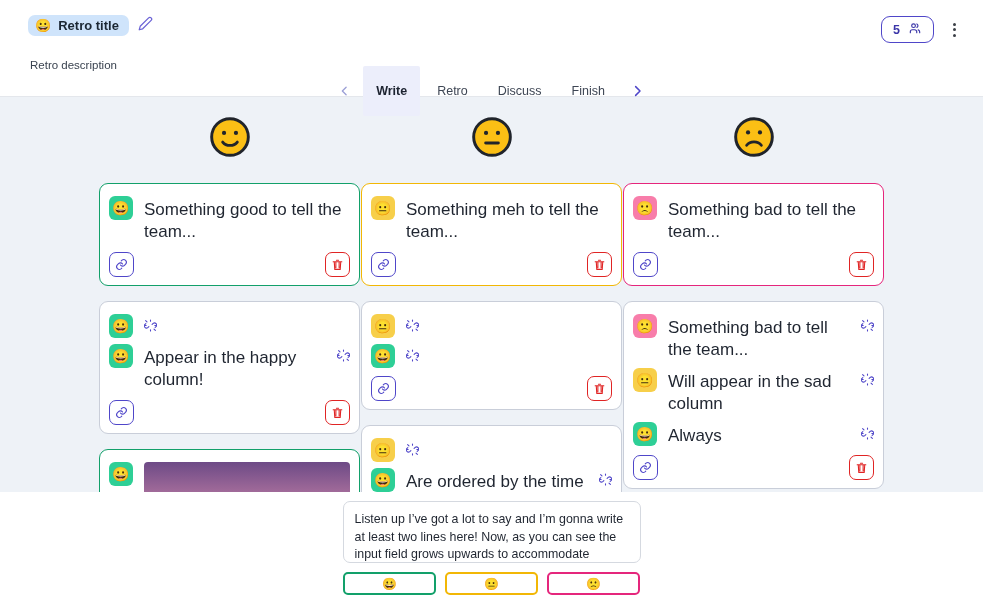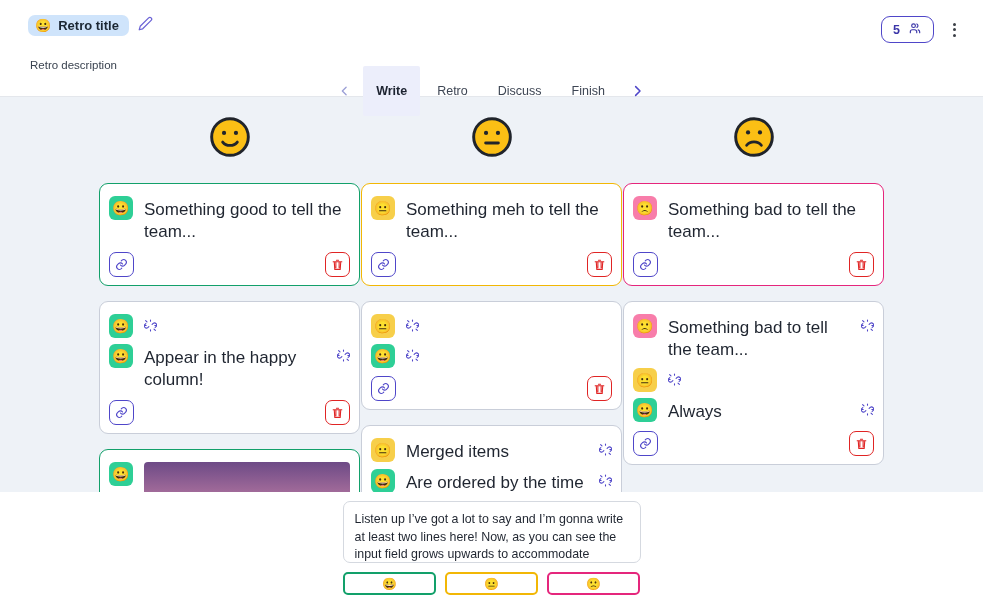--- a/index.html
+++ b/index.html
@@ -542,21 +542,20 @@
               <svg width="13" height="13" viewBox="0 0 24 24" fill="none" stroke="#e02424" stroke-width="2" stroke-linecap="round" stroke-linejoin="round">
                 <path d="M4 7h16M10 4h4M9 7v11M15 7v11M6 7l1 14h10l1-14"></path>
               </svg>
             </span>
           </div>
         </div>
 
         <div class="card">
           <div class="card-row">
             <span class="avatar neutral">😐</span>
-            <span class="card-text">Merged items</span>
             <span class="unlink-btn">
               <svg width="13" height="13" viewBox="0 0 24 24" fill="none" stroke="#4f46c9" stroke-width="2" stroke-linecap="round">
                 <path d="M9 14l-2 2a4 4 0 0 1-5.6-5.6l2-2"></path>
                 <path d="M15 10l2-2a4 4 0 0 1 5.6 5.6l-2 2"></path>
                 <path d="M3 3l2.5 2.5M21 21l-2.5-2.5M12 2v2M2 12h2M20 12h2M12 20v2"></path>
               </svg>
             </span>
           </div>
           <div class="card-row">
             <span class="avatar happy">😀</span>
@@ -614,20 +613,21 @@
             <span class="unlink-btn">
               <svg width="13" height="13" viewBox="0 0 24 24" fill="none" stroke="#4f46c9" stroke-width="2" stroke-linecap="round">
                 <path d="M9 14l-2 2a4 4 0 0 1-5.6-5.6l2-2"></path>
                 <path d="M15 10l2-2a4 4 0 0 1 5.6 5.6l-2 2"></path>
                 <path d="M3 3l2.5 2.5M21 21l-2.5-2.5M12 2v2M2 12h2M20 12h2M12 20v2"></path>
               </svg>
             </span>
           </div>
           <div class="card-row">
             <span class="avatar neutral">😐</span>
+            <span class="card-text">Will appear in the sad column</span>
             <span class="unlink-btn">
               <svg width="13" height="13" viewBox="0 0 24 24" fill="none" stroke="#4f46c9" stroke-width="2" stroke-linecap="round">
                 <path d="M9 14l-2 2a4 4 0 0 1-5.6-5.6l2-2"></path>
                 <path d="M15 10l2-2a4 4 0 0 1 5.6 5.6l-2 2"></path>
                 <path d="M3 3l2.5 2.5M21 21l-2.5-2.5M12 2v2M2 12h2M20 12h2M12 20v2"></path>
               </svg>
             </span>
           </div>
           <div class="card-row">
             <span class="avatar happy">😀</span>

